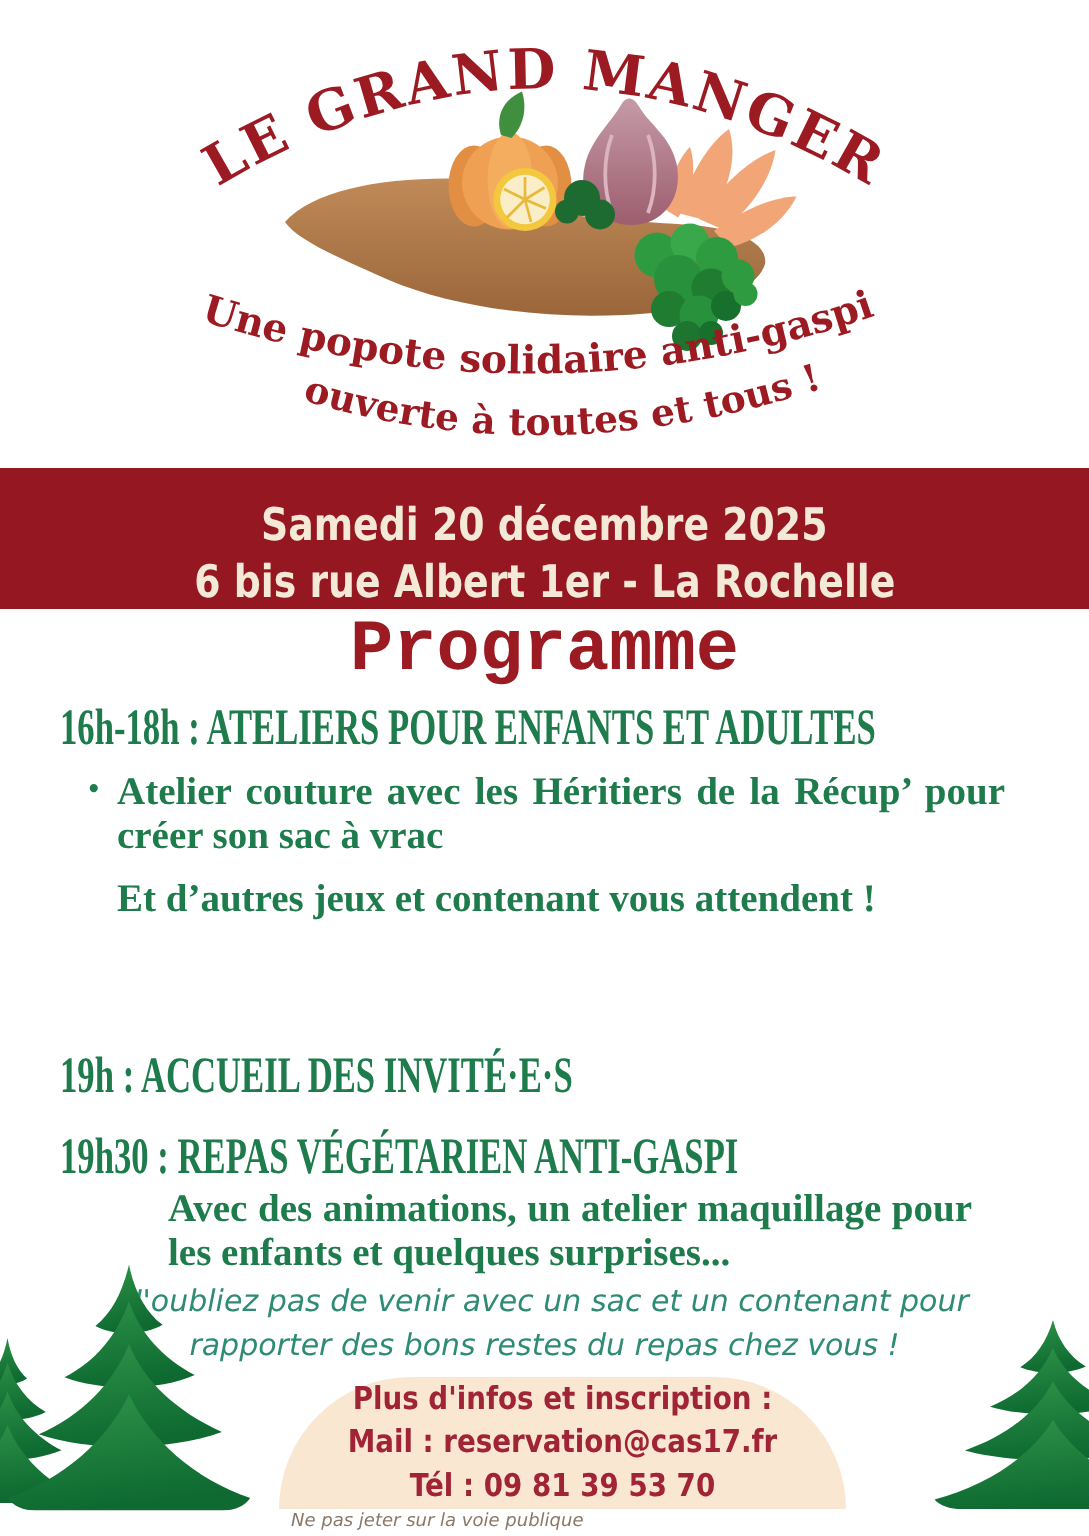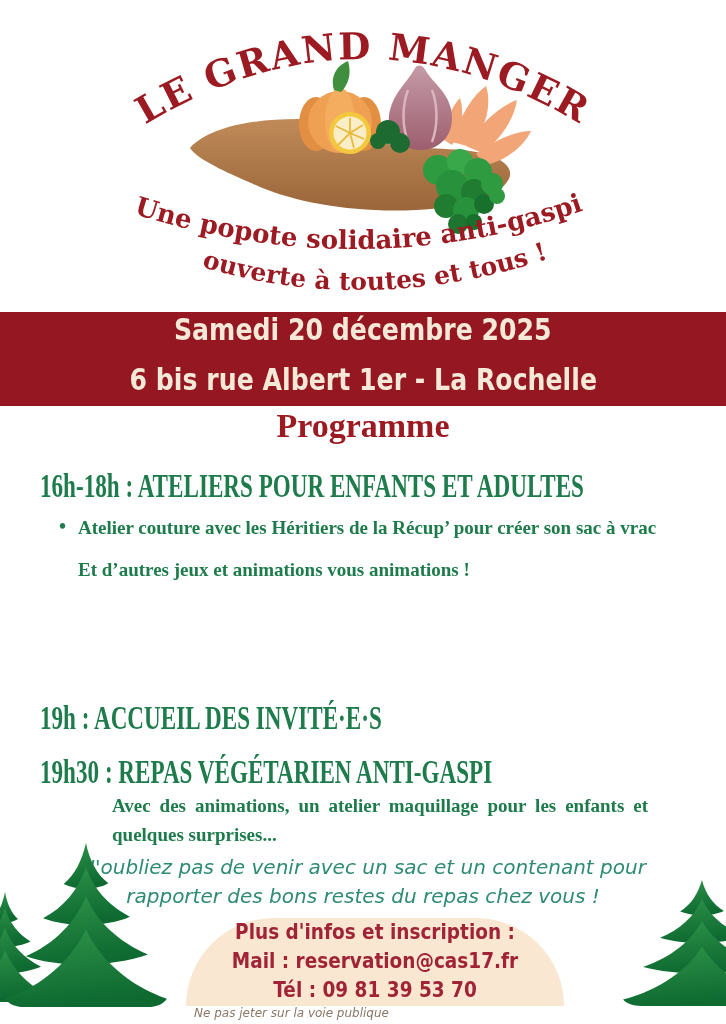--- a/index.html
+++ b/index.html
@@ -4,34 +4,34 @@
 <style>
   html,body{margin:0;padding:0;background:#fff;}
   .page{position:relative;width:726px;height:1024px;margin:0 auto;background:#ffffff;overflow:hidden;
         font-family:"Liberation Serif", serif;}
 
   
   .logo-svg{position:absolute;top:0;left:0;}
 
   
   .banner{position:absolute;top:312px;left:0;width:726px;height:94px;background:#951722;
-          display:flex;flex-direction:column;align-items:center;justify-content:flex-start;gap:15px;}
+          display:flex;flex-direction:column;align-items:center;justify-content:flex-end;gap:3px;}
   .banner .squeeze{transform:scaleX(0.84);transform-origin:50% 50%;white-space:nowrap;
           font-family:"DejaVu Sans", sans-serif;font-weight:bold;font-size:30px;color:#f4e9d6;}
 
   
   .prog-heading{position:absolute;top:407px;left:0;width:726px;text-align:center;
-          font-family:Liberation Serif, serif;font-weight:bold;font-size:34px;color:#9c1b22;}
+          font-family:Liberation Mono, monospace;font-weight:bold;font-size:48px;color:#9c1b22;}
   .slot-title{position:absolute;left:40px;white-space:nowrap;color:#1e7b4b;
           font-family:"Liberation Serif", serif;font-weight:bold;font-size:34px;
           transform:scaleX(0.68);transform-origin:0 0;}
   .t1{top:467px;} .t2{top:699px;} .t3{top:753px;}
 
   .green-body{color:#1e7b4b;font-family:"Liberation Serif", serif;font-weight:bold;
-          font-size:19px;line-height:29px;text-align:justify;}
+          font-size:26px;line-height:29px;text-align:justify;}
   .bullets{position:absolute;top:513px;left:58px;width:612px;list-style:none;margin:0;padding:0;}
   .bullets li{position:relative;margin:0 0 13px 20px;}
   .bullets li::before{content:"\2022";position:absolute;left:-19px;top:-1px;font-size:20px;color:#1e7b4b;}
   .slot-note{margin-left:20px;text-align:left;}
   .slot3-detail{position:absolute;top:791px;left:112px;width:536px;}
 
   
   .reminder{position:absolute;top:853px;left:73px;width:580px;text-align:center;
           font-family:"DejaVu Sans", sans-serif;font-style:italic;font-size:20px;line-height:29px;
           color:#2e8b74;}
@@ -150,21 +150,21 @@
     <div class="squeeze">Samedi 20 décembre 2025</div>
     <div class="squeeze">6 bis rue Albert 1er - La Rochelle</div>
   </div>
 
   <div class="prog-heading">Programme</div>
 
   <div class="slot-title t1">16h-18h : ATELIERS POUR ENFANTS ET ADULTES</div>
 
   <ul class="bullets green-body">
     <li>Atelier couture avec les Héritiers de la Récup’ pour créer son sac à vrac</li>
-    <li class="slot-note" style="list-style:none;">Et d’autres jeux et animations vous animations !</li>
+    <li class="slot-note" style="list-style:none;">Et d’autres jeux et contenant vous attendent !</li>
   </ul>
   <style>.bullets .slot-note::before{content:"";}</style>
 
   <div class="slot-title t2">19h : ACCUEIL DES INVITÉ·E·S</div>
   <div class="slot-title t3">19h30 : REPAS VÉGÉTARIEN ANTI-GASPI</div>
   <div class="green-body slot3-detail">Avec des animations, un atelier maquillage pour les enfants et quelques surprises...</div>
 
   <div class="reminder">N'oubliez pas de venir avec un sac et un contenant pour rapporter des bons restes du repas chez vous !</div>
 
   <div class="dome">

